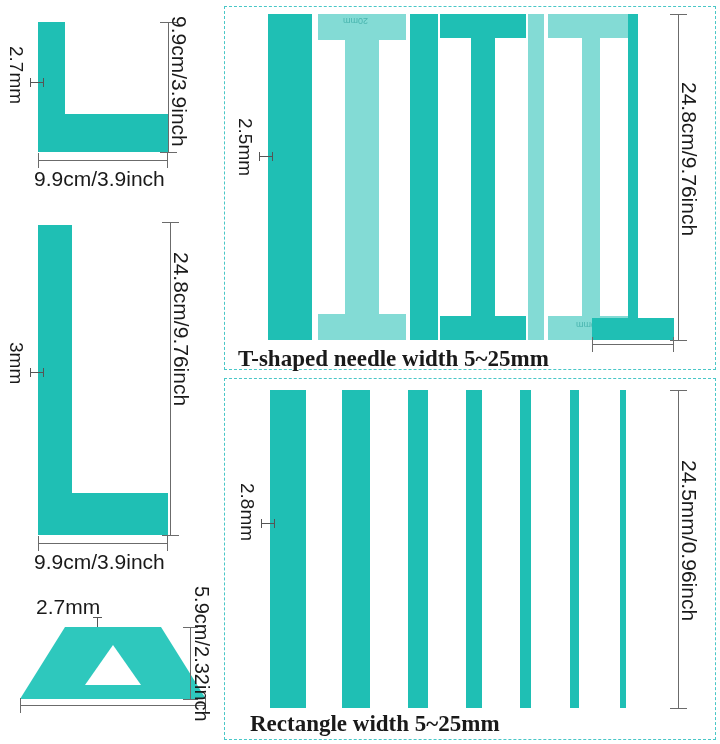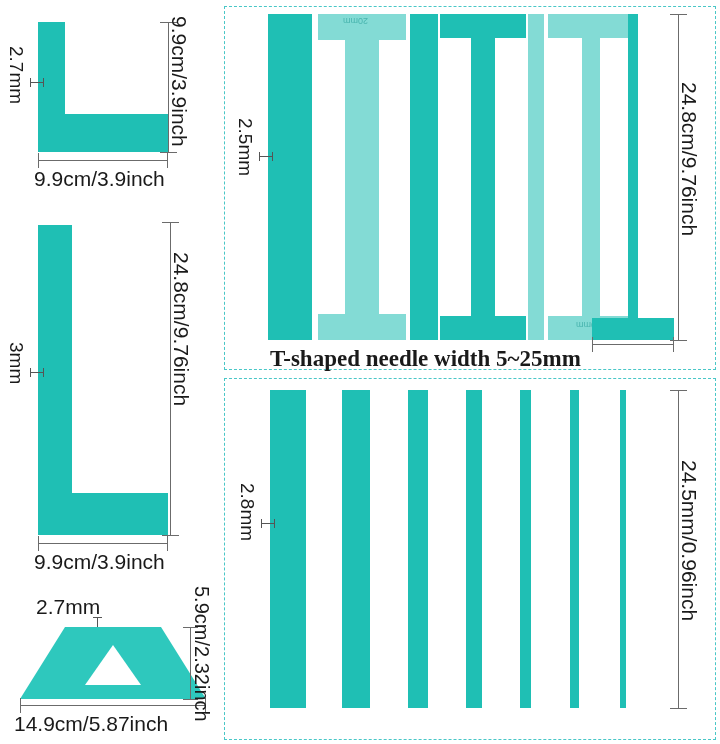--- a/index.html
+++ b/index.html
@@ -125,21 +125,20 @@
   </div>
 
   <svg class="trap" style="left:20px;top:627px;" width="186" height="72" viewBox="0 0 186 72">
     <path d="M45 0 L141 0 L186 72 L0 72 Z" fill="#2ec8bd"></path>
     <path d="M93 18 L121 58 L65 58 Z" fill="#ffffff"></path>
   </svg>
 
   <div class="dimh" style="left:20px;top:705px;width:186px;"></div>
   <div class="caph" style="left:20px;top:698px;height:15px;"></div>
   <div class="caph" style="left:205px;top:698px;height:15px;"></div>
-  <div class="lbl" style="left:14px;top:713px;font-size:21px;">14.9cm/5.87inch</div>
 
   <div class="dimv" style="left:190px;top:627px;height:72px;"></div>
   <div class="capv" style="left:183px;top:627px;width:15px;"></div>
   <div class="capv" style="left:183px;top:699px;width:15px;"></div>
   <div class="lbl vert" style="left:212px;top:586px;font-size:20px;">5.9cm/2.32inch</div>
 
   <div class="panel" style="left:224px;top:6px;width:492px;height:364px;"></div>
 
   <div class="tshape" style="left:268px;top:14px;width:44px;height:326px;">
     <div class="stem teal" style="width:44px;"></div>
@@ -189,21 +188,21 @@
 
   <div class="dimv" style="left:678px;top:14px;height:326px;"></div>
   <div class="capv" style="left:670px;top:14px;width:17px;"></div>
   <div class="capv" style="left:670px;top:340px;width:17px;"></div>
   <div class="lbl vert" style="left:700px;top:82px;font-size:21px;">24.8cm/9.76inch</div>
 
   <div class="dimh" style="left:592px;top:344px;width:82px;"></div>
   <div class="caph" style="left:592px;top:337px;height:15px;"></div>
   <div class="caph" style="left:673px;top:337px;height:15px;"></div>
 
-  <div class="lbl serif" style="left:238px;top:347px;font-size:23px;margin-left:32px;">T-shaped needle width 5~25mm</div>
+  <div class="lbl serif" style="left:238px;top:347px;font-size:23px;">T-shaped needle width 5~25mm</div>
 
   <div class="panel" style="left:224px;top:378px;width:492px;height:362px;"></div>
 
   <div class="bar teal" style="left:270px;top:390px;width:36px;height:318px;"></div>
   <div class="bar teal" style="left:342px;top:390px;width:28px;height:318px;"></div>
   <div class="bar teal" style="left:408px;top:390px;width:20px;height:318px;"></div>
   <div class="bar teal" style="left:466px;top:390px;width:16px;height:318px;"></div>
   <div class="bar teal" style="left:520px;top:390px;width:11px;height:318px;"></div>
   <div class="bar teal" style="left:570px;top:390px;width:9px;height:318px;"></div>
   <div class="bar teal" style="left:620px;top:390px;width:6px;height:318px;"></div>
@@ -213,14 +212,15 @@
     <i style="left:0;top:4px;width:14px;height:1px;"></i>
     <i style="left:13px;top:0;width:1px;height:9px;"></i>
   </div>
   <div class="lbl vert" style="left:257px;top:483px;font-size:19px;">2.8mm</div>
 
   <div class="dimv" style="left:678px;top:390px;height:318px;"></div>
   <div class="capv" style="left:670px;top:390px;width:17px;"></div>
   <div class="capv" style="left:670px;top:708px;width:17px;"></div>
   <div class="lbl vert" style="left:700px;top:460px;font-size:21px;">24.5mm/0.96inch</div>
 
+  <div class="lbl serif" style="left:250px;top:712px;font-size:23px;">Rectangle width 5~25mm</div>
 
 </div>
 
 </body></html>

